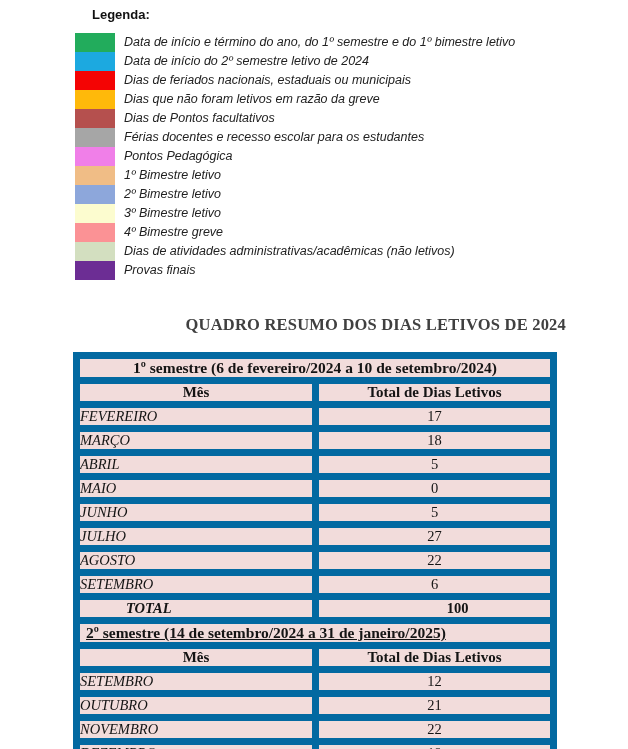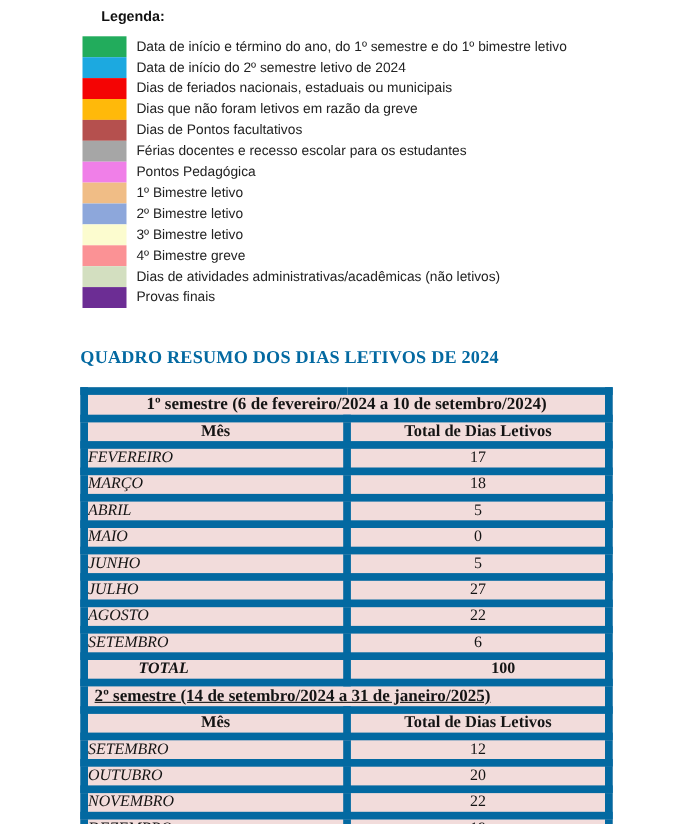--- a/index.html
+++ b/index.html
@@ -15,29 +15,29 @@
   
   .legend-title {
     position:absolute; left:80px; top:7px;
     font-size:13px; font-weight:bold; color:#111;padding-left:12px;
   }
   .legend-items { position:absolute; left:75px; top:33px; }
   .legend-row { display:flex; align-items:center; height:19px; }
   .swatch { width:40px; height:19px; flex:none; }
   .legend-label {
     margin-left:9px; font-size:12.5px; color:#222;
-    white-space:nowrap; line-height:19px;
+    white-space:nowrap; line-height:19px;font-style:italic;
   }
 
   
   .doc-title {
-    position:absolute; left:73px; top:315px; width:477px;
-    text-align:left;
+    position:absolute; left:89px; top:315px; width:477px;
+    text-align:right;
     font-family:"Liberation Serif", serif;
-    font-weight:bold; font-size:16.5px; color:#0369a1;
+    font-weight:bold; font-size:16.5px; color:#404040;
     letter-spacing:0.2px;
   }
 
   
   table.summary {
     position:absolute; left:73px; top:352px; width:477px;
     border-collapse:collapse; table-layout:fixed;
     background:var(--table-bg, #F2DCDB);
     border:2px solid var(--table-border, #3A3A3A);
     font-family:"Liberation Serif", serif;
@@ -174,21 +174,21 @@
     <tr>
       <td class="col-header">Mês</td>
       <td class="col-header">Total de Dias Letivos</td>
     </tr>
     <tr>
       <td class="month-cell">SETEMBRO</td>
       <td class="value-cell">12</td>
     </tr>
     <tr>
       <td class="month-cell">OUTUBRO</td>
-      <td class="value-cell">20</td>
+      <td class="value-cell">21</td>
     </tr>
     <tr>
       <td class="month-cell">NOVEMBRO</td>
       <td class="value-cell">22</td>
     </tr>
     <tr>
       <td class="month-cell">DEZEMBRO</td>
       <td class="value-cell">19</td>
     </tr>
     <tr>

